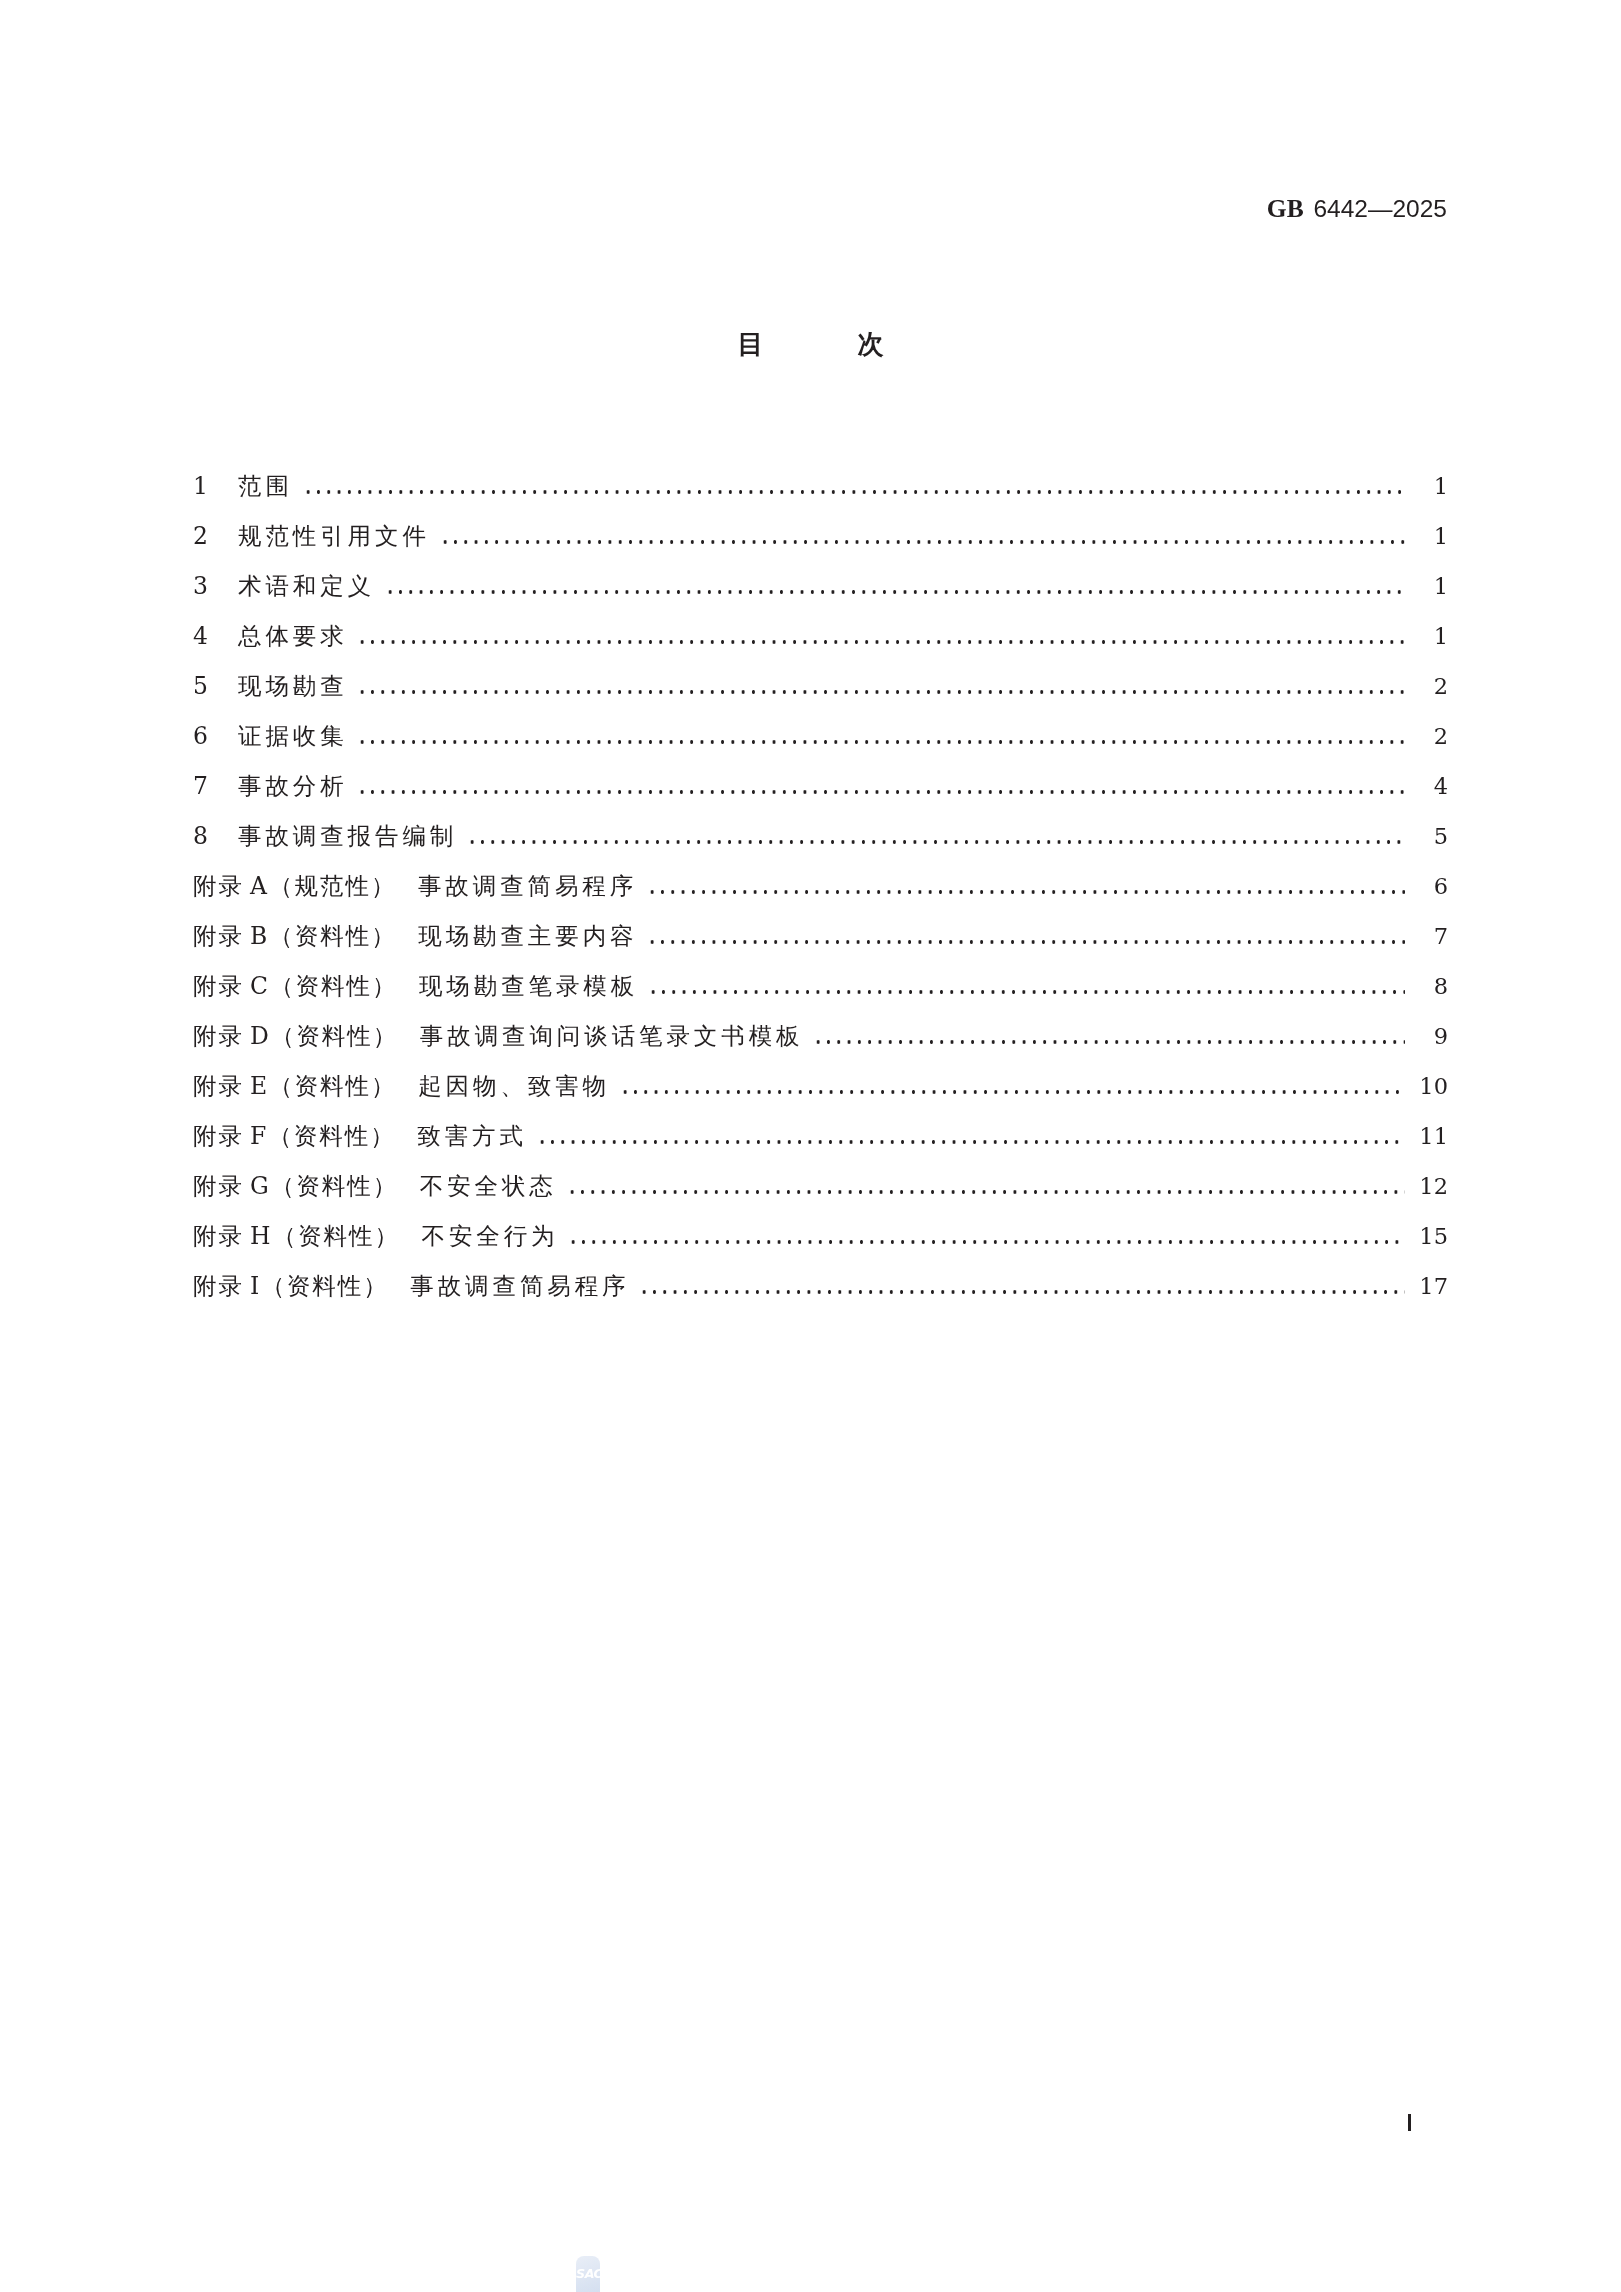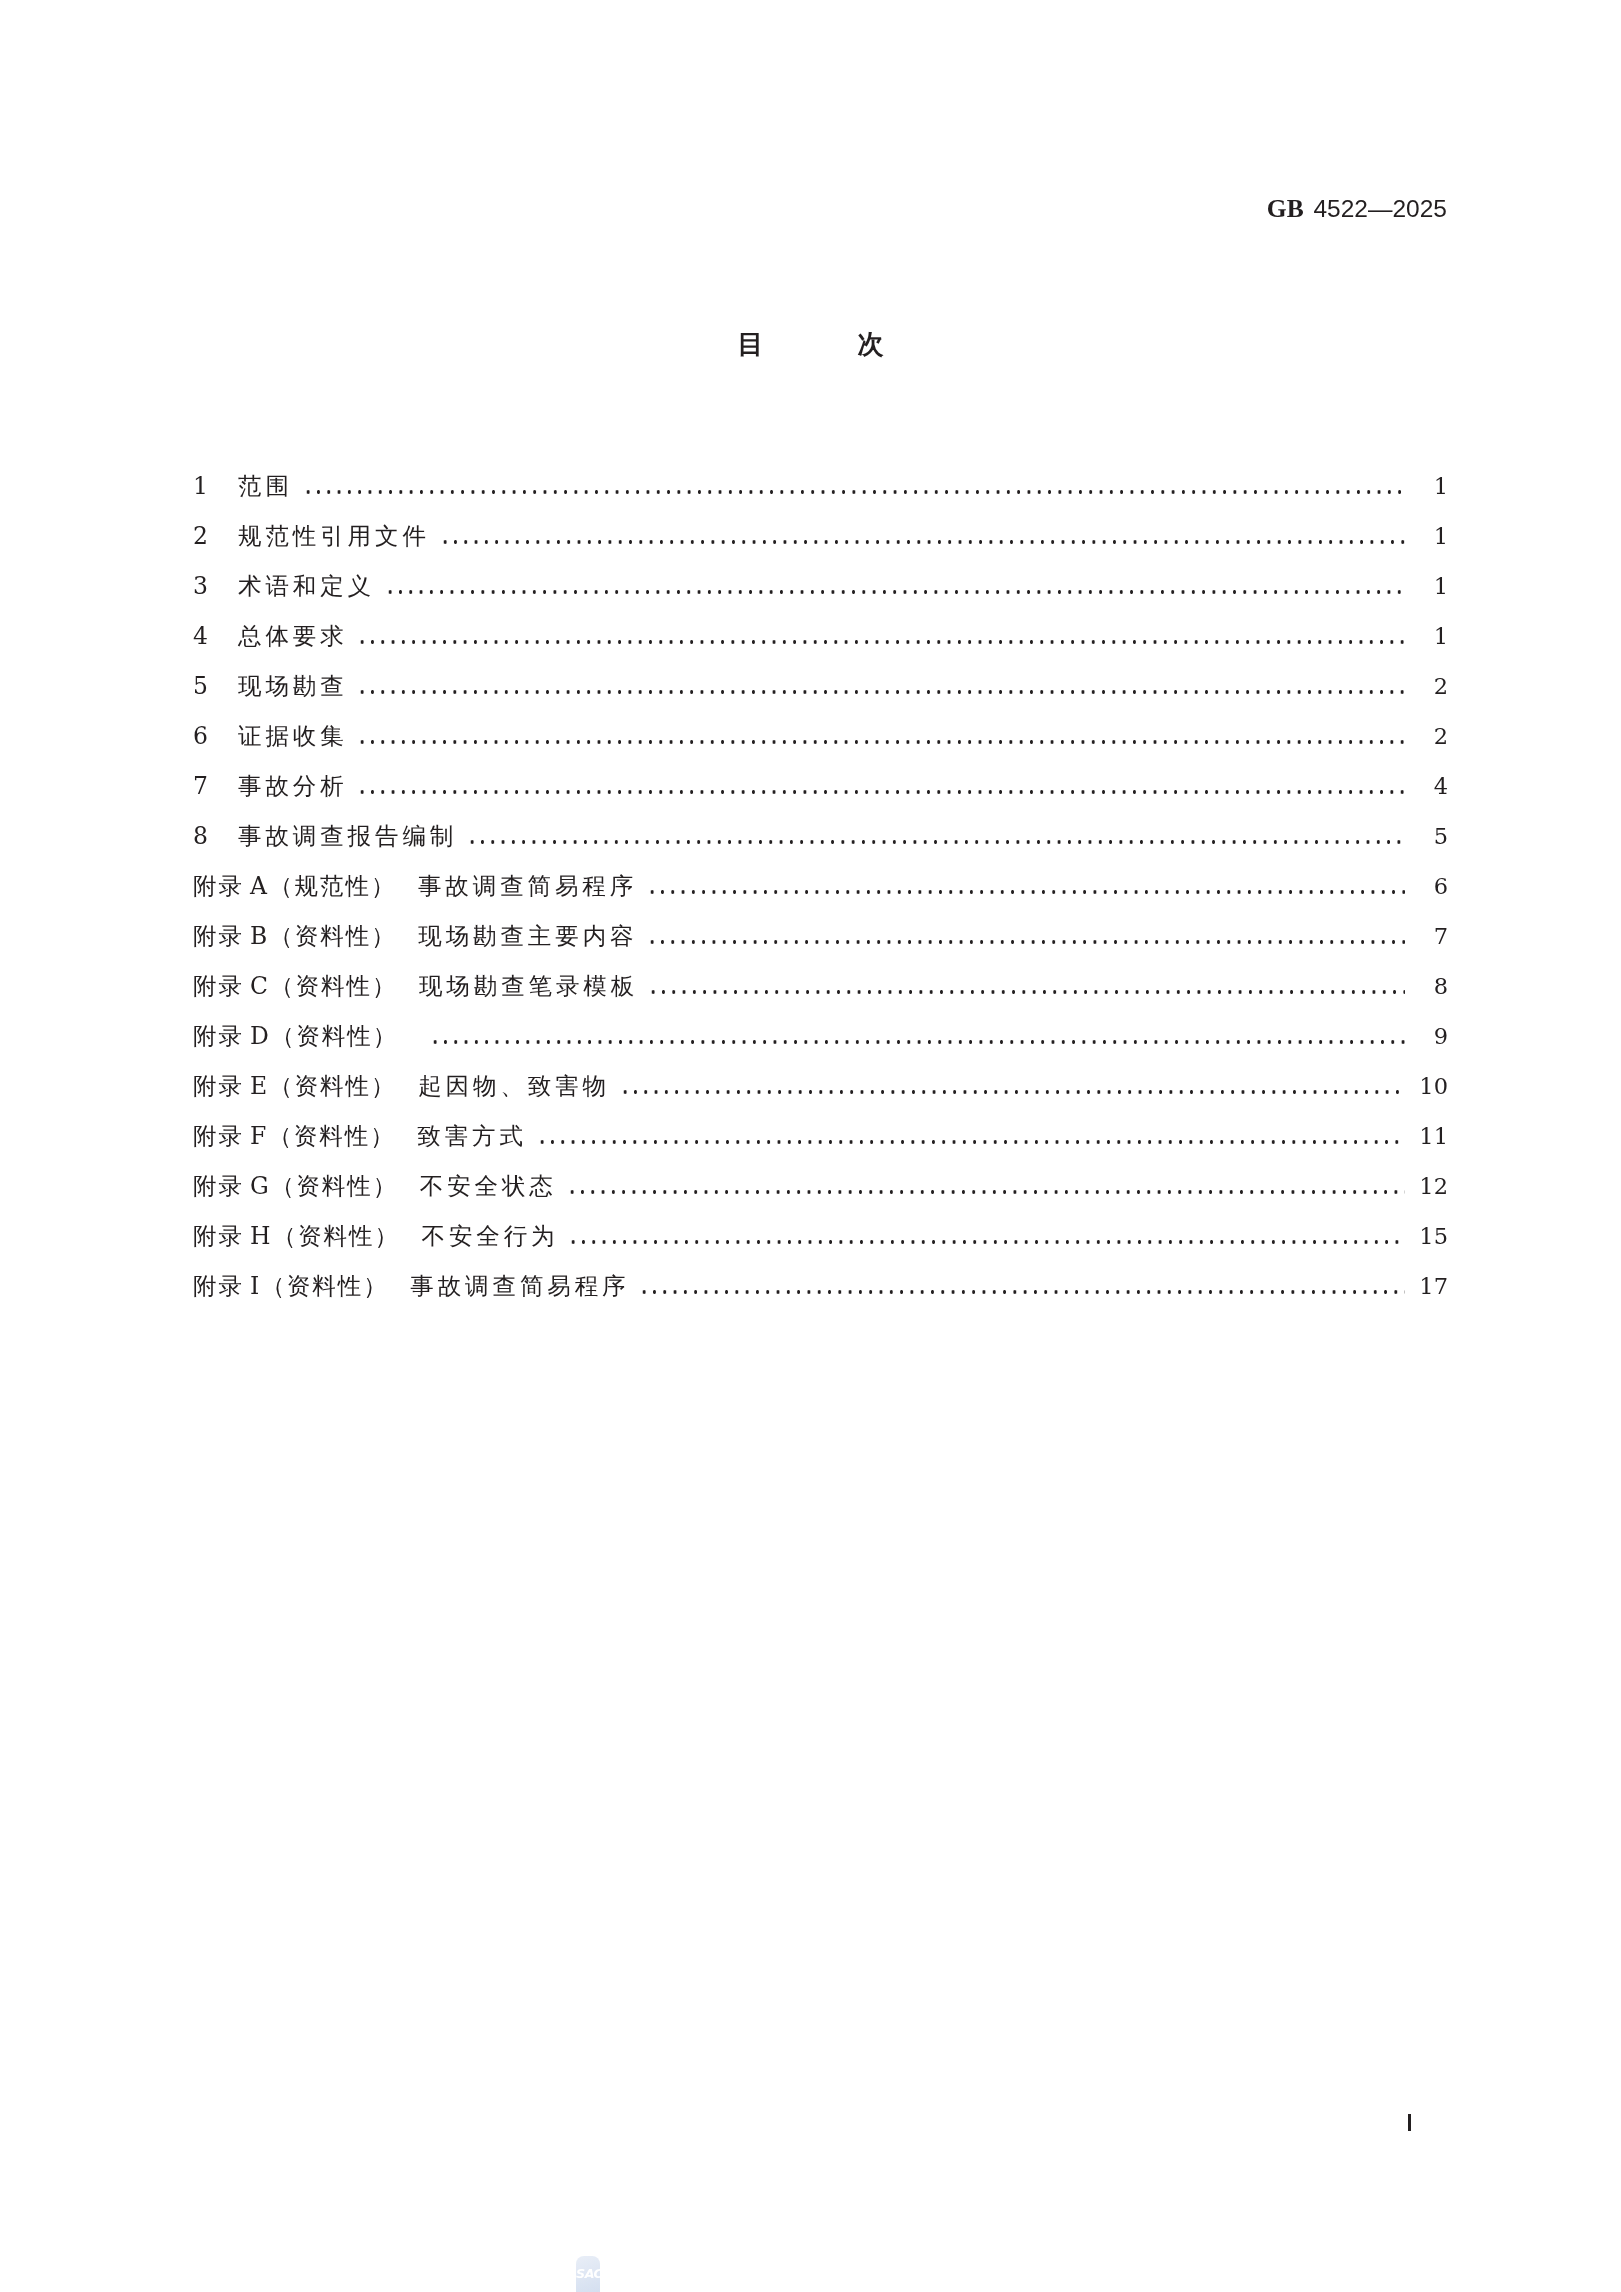--- a/index.html
+++ b/index.html
@@ -133,21 +133,21 @@
     line-height: 36px;
     text-align: center;
     overflow: hidden;
     letter-spacing: -0.5px;
   }
 </style>
 </head>
 <body>
 
 <div class="std-header">
-  <span class="gb">GB</span><span class="num">4522—2025</span>
+  <span class="gb">GB</span><span class="num">6442—2025</span>
 </div>
 
 <div class="toc-title">
   <span>目</span><span class="gap"></span><span>次</span>
 </div>
 
 <ul class="toc-list">
 
 
   <li class="toc-row">
@@ -230,20 +230,21 @@
       <span class="app-kind">（资料性）</span>
     <span class="label">现场勘查笔录模板</span>
     <span class="leader"></span>
     <span class="page">8</span>
   </li>
 
   <li class="toc-row">
     <span class="app-prefix">附录</span>
       <span class="app-letter">D</span>
       <span class="app-kind">（资料性）</span>
+    <span class="label">事故调查询问谈话笔录文书模板</span>
     <span class="leader"></span>
     <span class="page">9</span>
   </li>
 
   <li class="toc-row">
     <span class="app-prefix">附录</span>
       <span class="app-letter">E</span>
       <span class="app-kind">（资料性）</span>
     <span class="label">起因物、致害物</span>
     <span class="leader"></span>

